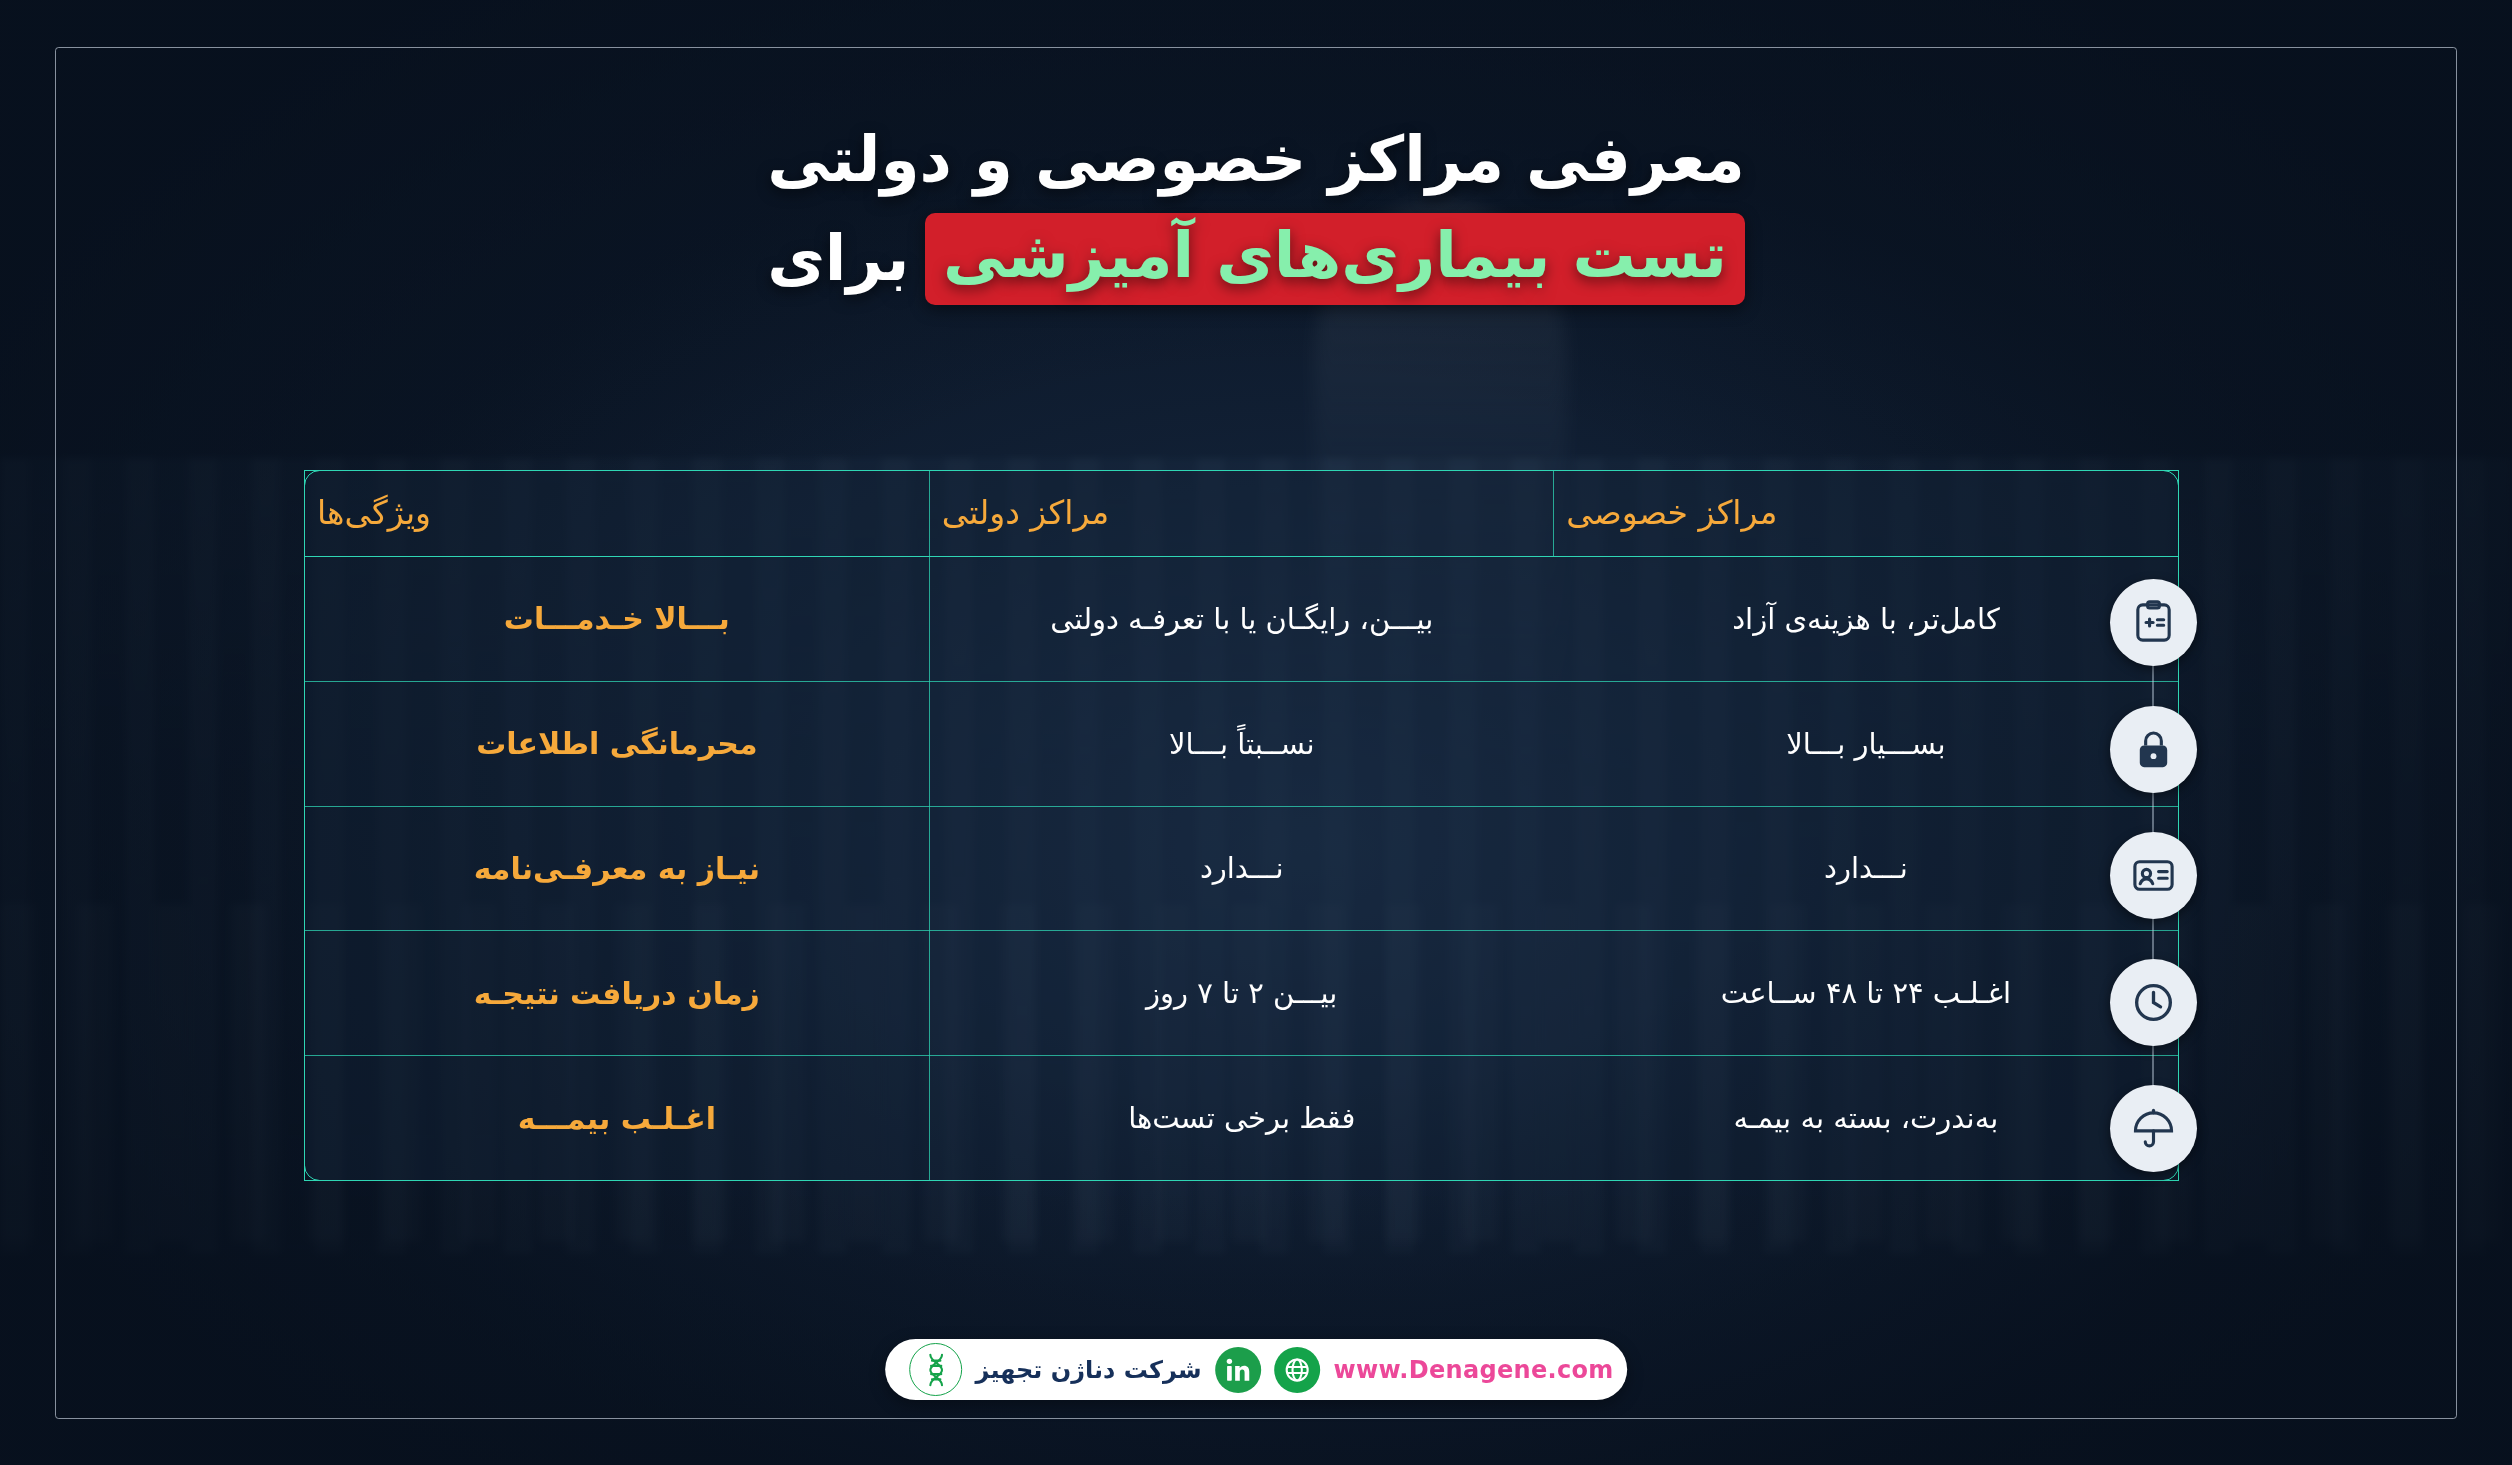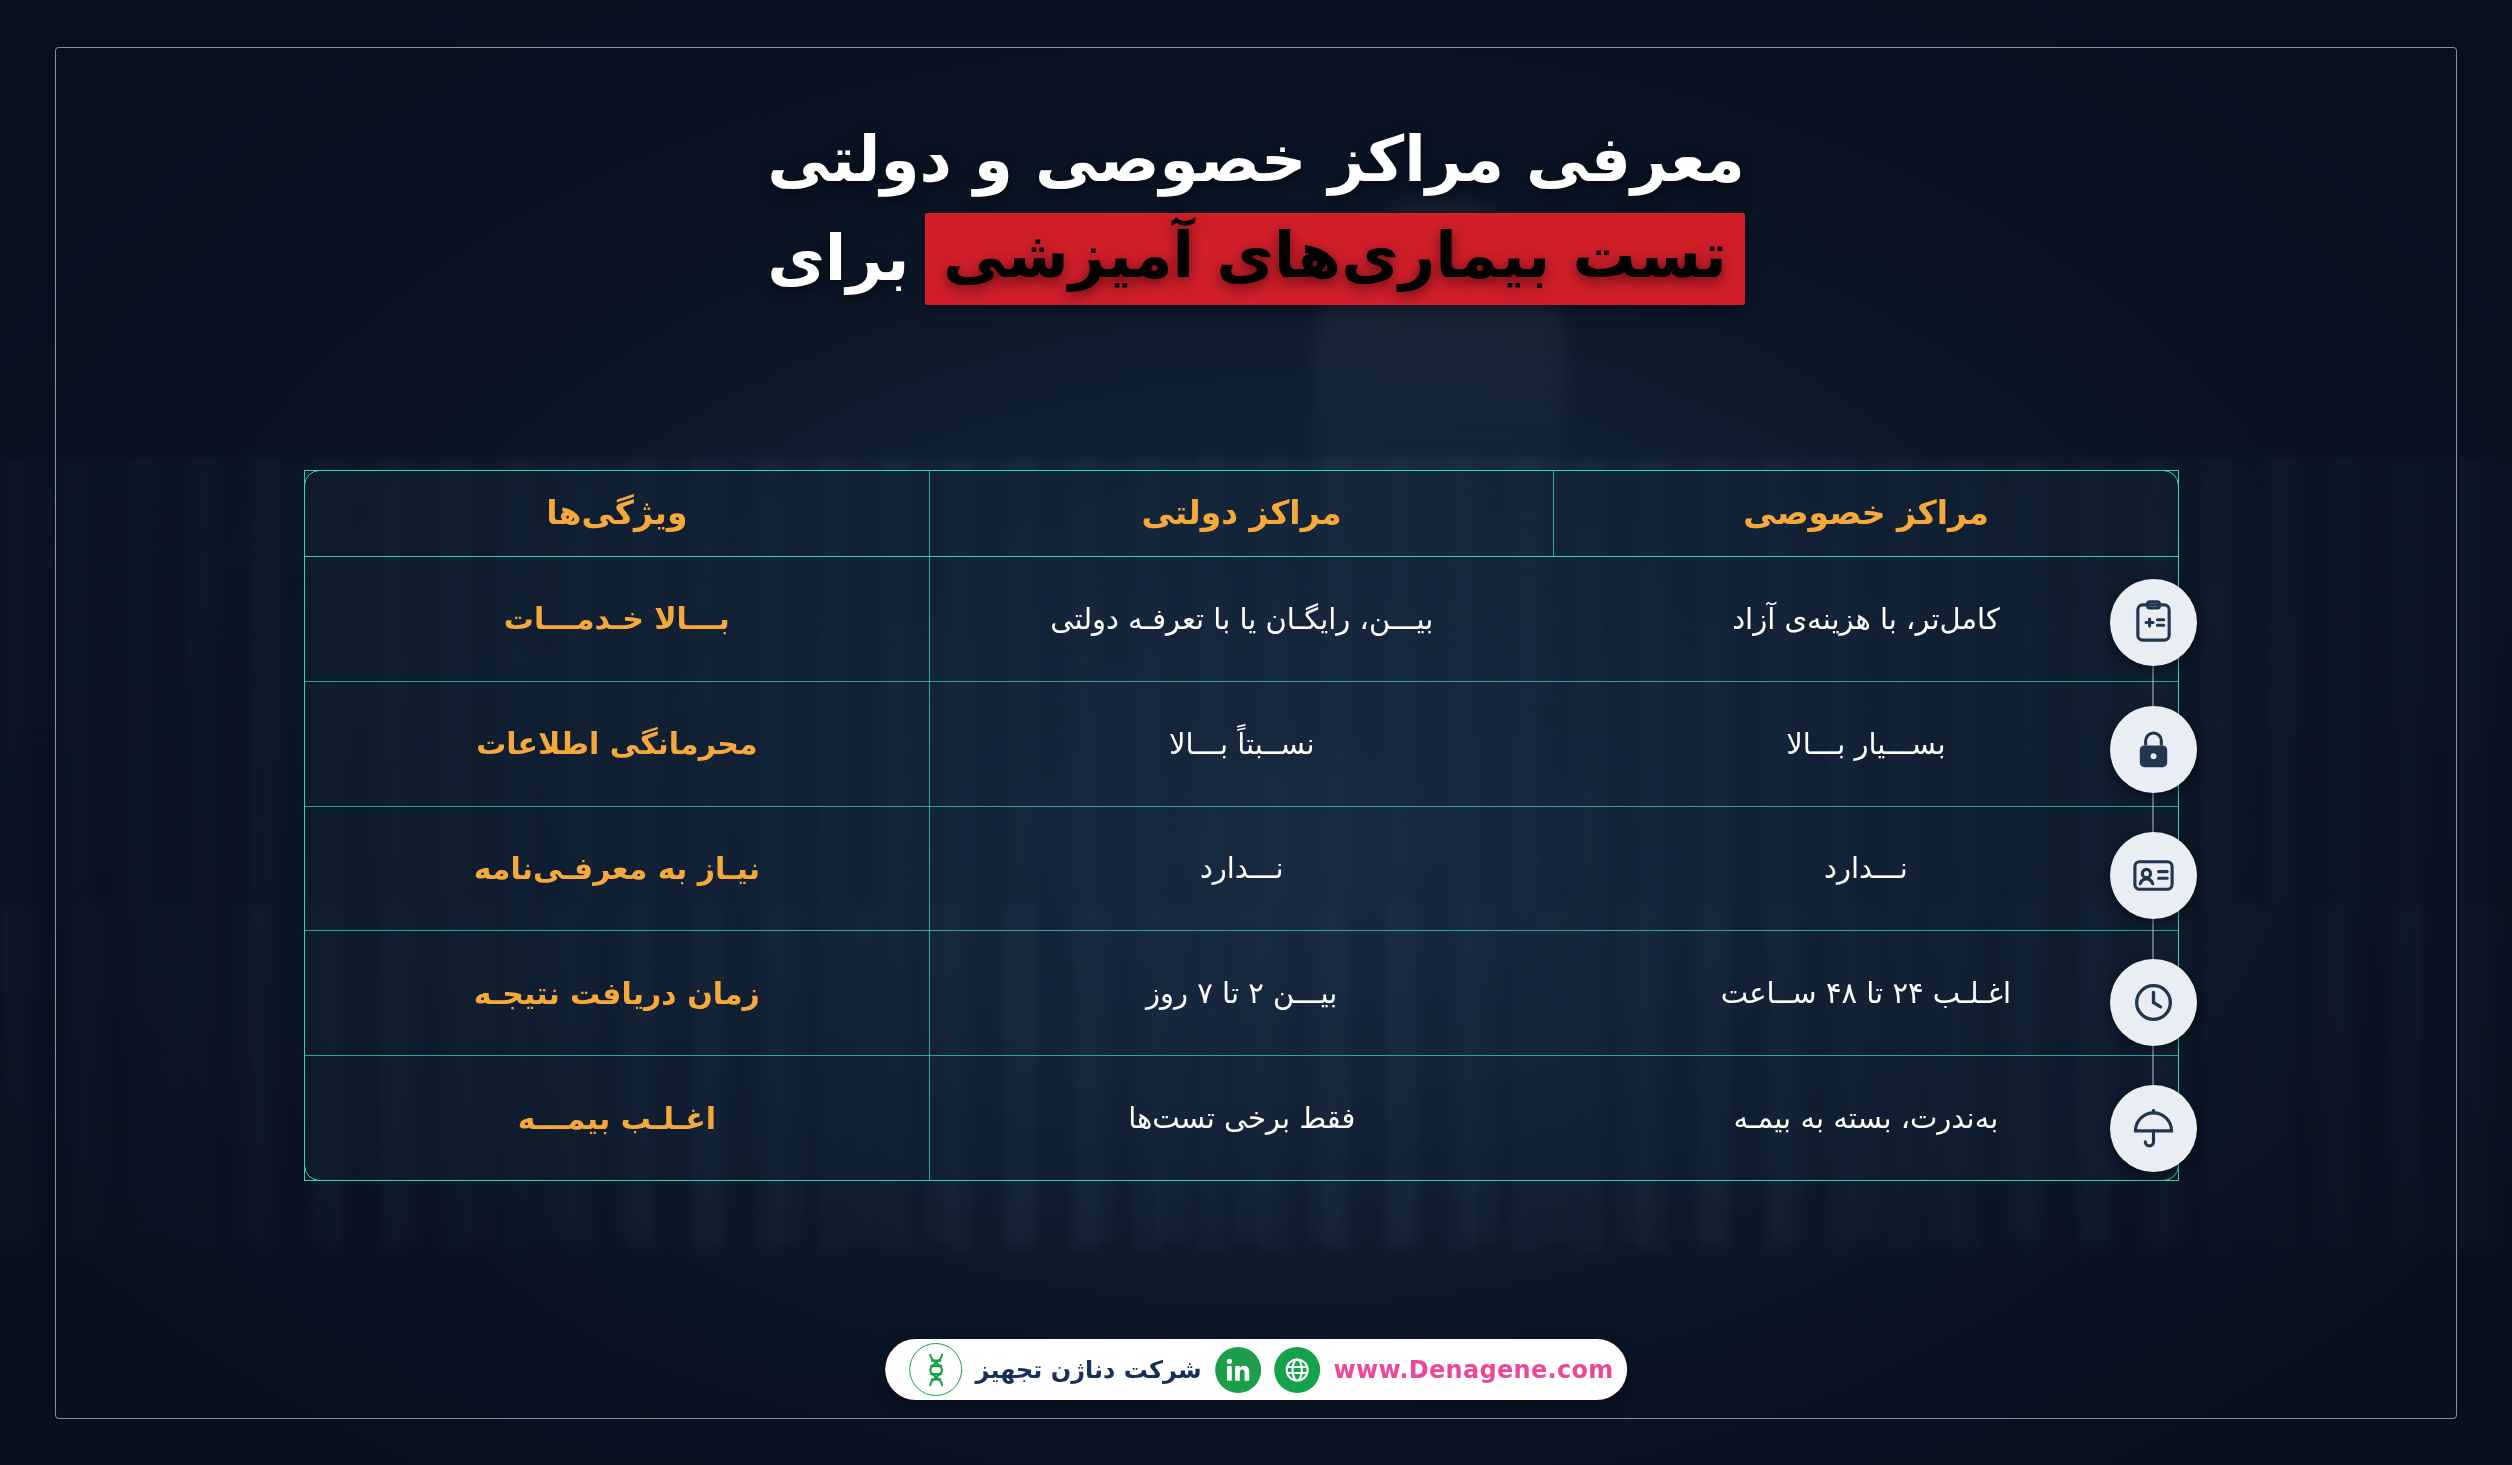--- a/index.html
+++ b/index.html
@@ -105,23 +105,23 @@
     color: #ffffff;
     line-height: 1.25;
     display: flex;
     justify-content: center;
     align-items: center;
     gap: 15.7px;
     text-shadow: 0 3.6px 13.3px rgba(0,0,0,0.55);
   }
   .title-highlight {
     background: #d21f2a;
-    color: #000000;
+    color: #86efac;
     padding: 3.6px 18px 9.6px 18px;
-    border-radius: 2px;
+    border-radius: 10px;
     box-shadow: 0 4.8px 15.7px rgba(0,0,0,0.45);
     display: inline-block;
   }
 
   
   .table-wrap {
     position: absolute;
     left: 304px;
     top: 470px;
     width: 1875px;
@@ -133,24 +133,24 @@
     height: 100%;
     border-collapse: collapse;
     border: 1.8px solid #2fd6b4;
     border-radius: 15.7px;
     background: rgba(17,32,52,0.46);
     table-layout: fixed;
   }
   table.cmp thead th {
     color: #f6a93b;
     font-size: 33px;
-    font-weight: 700;
+    font-weight: 400;
     padding: 22px 12px 24px 12px;
     border-bottom: 1.2px solid #2fd6b4;
-    text-align: center;
+    text-align: left;
     white-space: nowrap;
   }
   table.cmp tbody td {
     color: #ffffff;
     font-size: 29px;
     text-align: center;
     padding: 18px 17px;
     border-bottom: 1.2px solid rgba(47,214,180,0.75);
     border-left: 1.2px solid rgba(47,214,180,0.75);
     vertical-align: middle;

